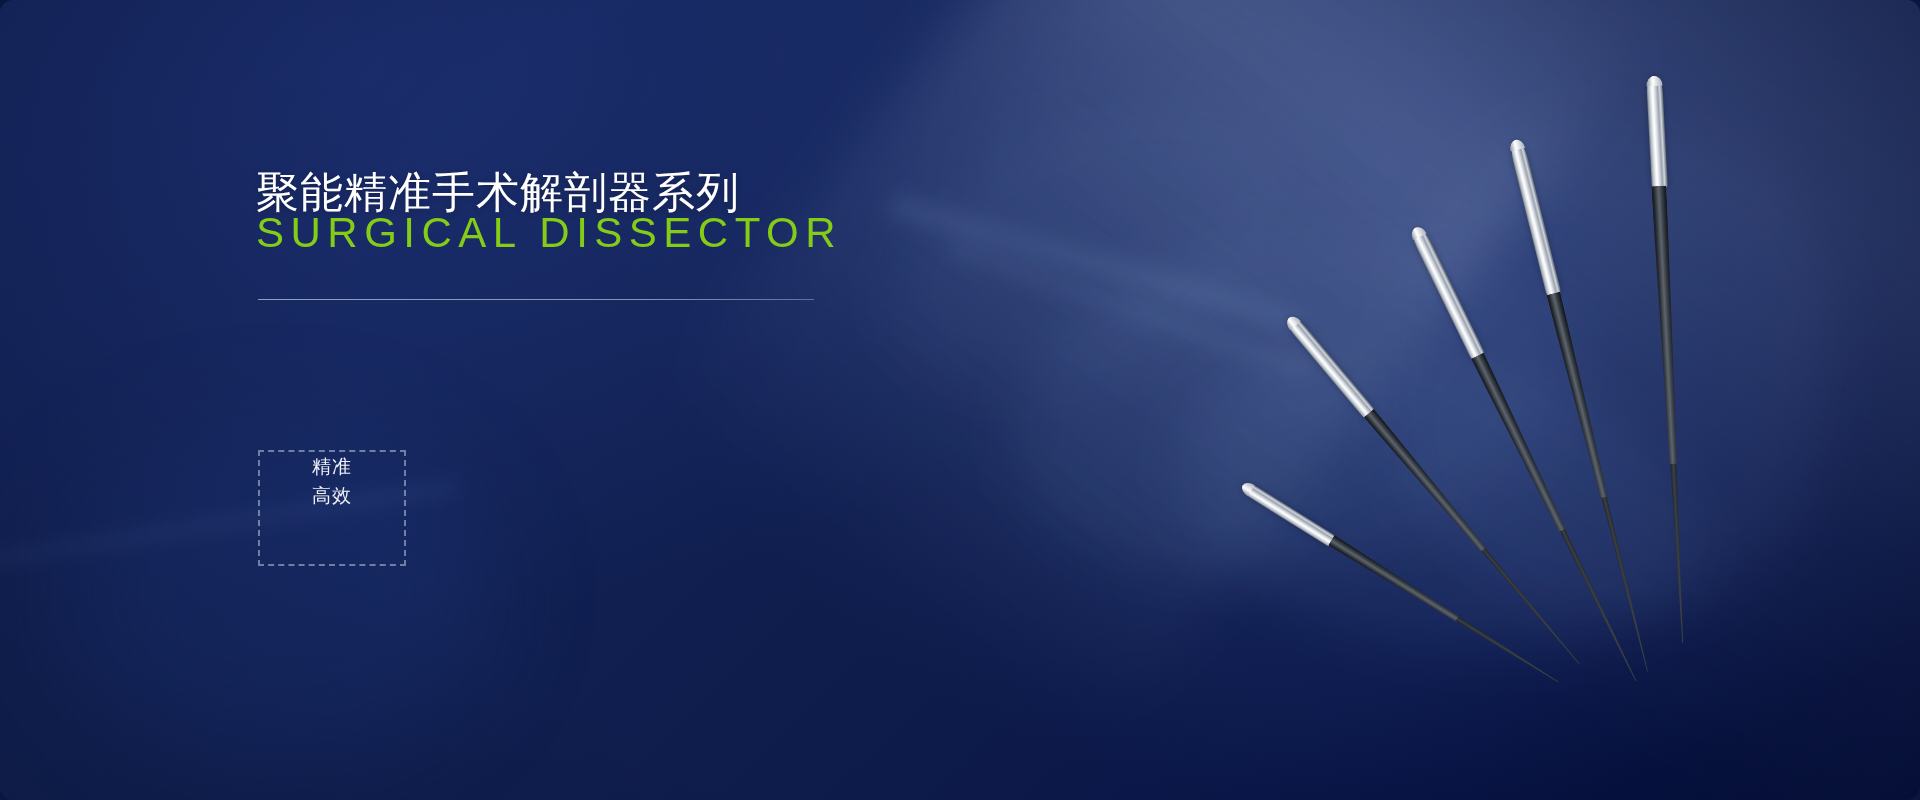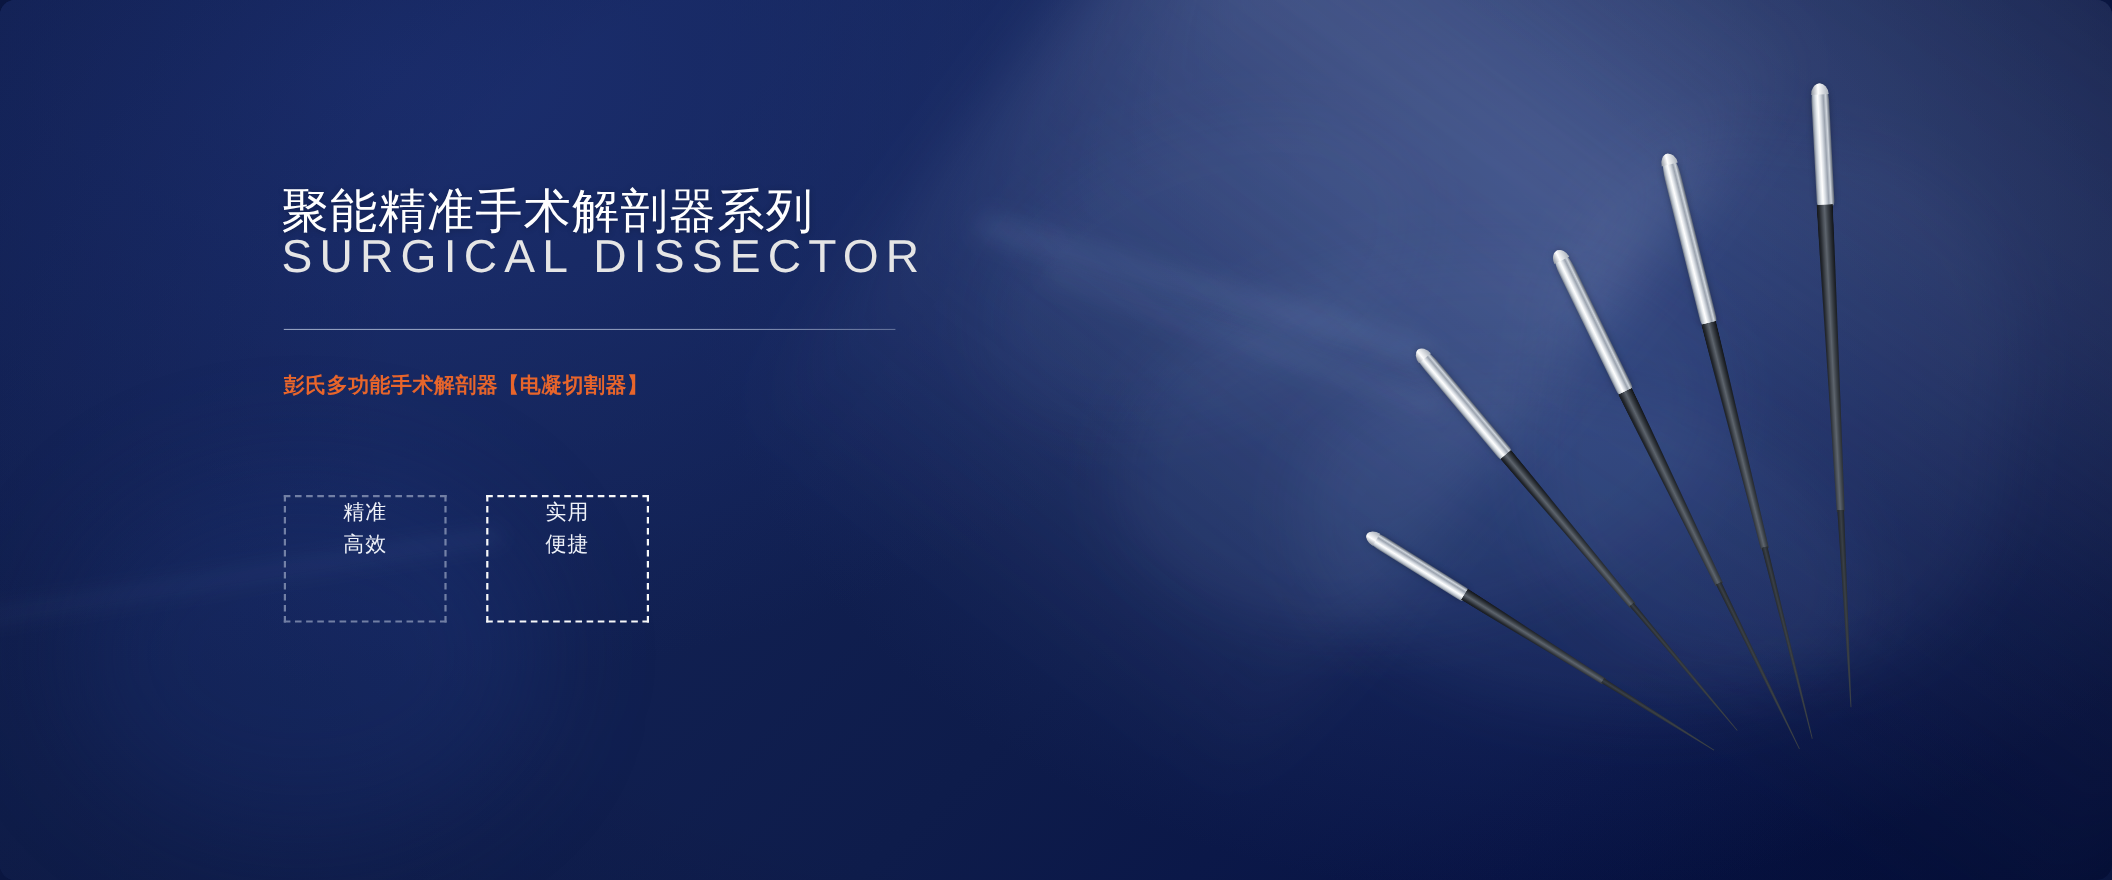--- a/index.html
+++ b/index.html
@@ -104,21 +104,21 @@
     white-space: nowrap;
     text-shadow: 0 1px 6px rgba(0,0,0,0.25);
   }
 
   .title-en {
     position: absolute;
     top: 210px;
     left: 0;
     font-size: 42px;
     line-height: 1.1;
-    color: #e5e5e5;
+    color: #84cc16;
     letter-spacing: 6.5px;
     font-weight: 300;
     white-space: nowrap;
   }
 
   .divider {
     position: absolute;
     top: 299px;
     left: 2px;
     width: 556px;
@@ -264,30 +264,25 @@
   </div>
 
   <div class="content">
 
     <h1 class="title-cn">聚能精准手术解剖器系列</h1>
 
     <div class="title-en">SURGICAL DISSECTOR</div>
 
     <div class="divider"></div>
 
-    <div class="subtitle-cn">彭氏多功能手术解剖器【电凝切割器】</div>
 
     <div class="features">
 
       <div class="feature-box">
         <span class="feature-line">精准</span>
         <span class="feature-line">高效</span>
       </div>
 
-      <div class="feature-box bright">
-        <span class="feature-line">实用</span>
-        <span class="feature-line">便捷</span>
-      </div>
 
 
     </div>
   </div>
 </div>
 
 </body></html>

